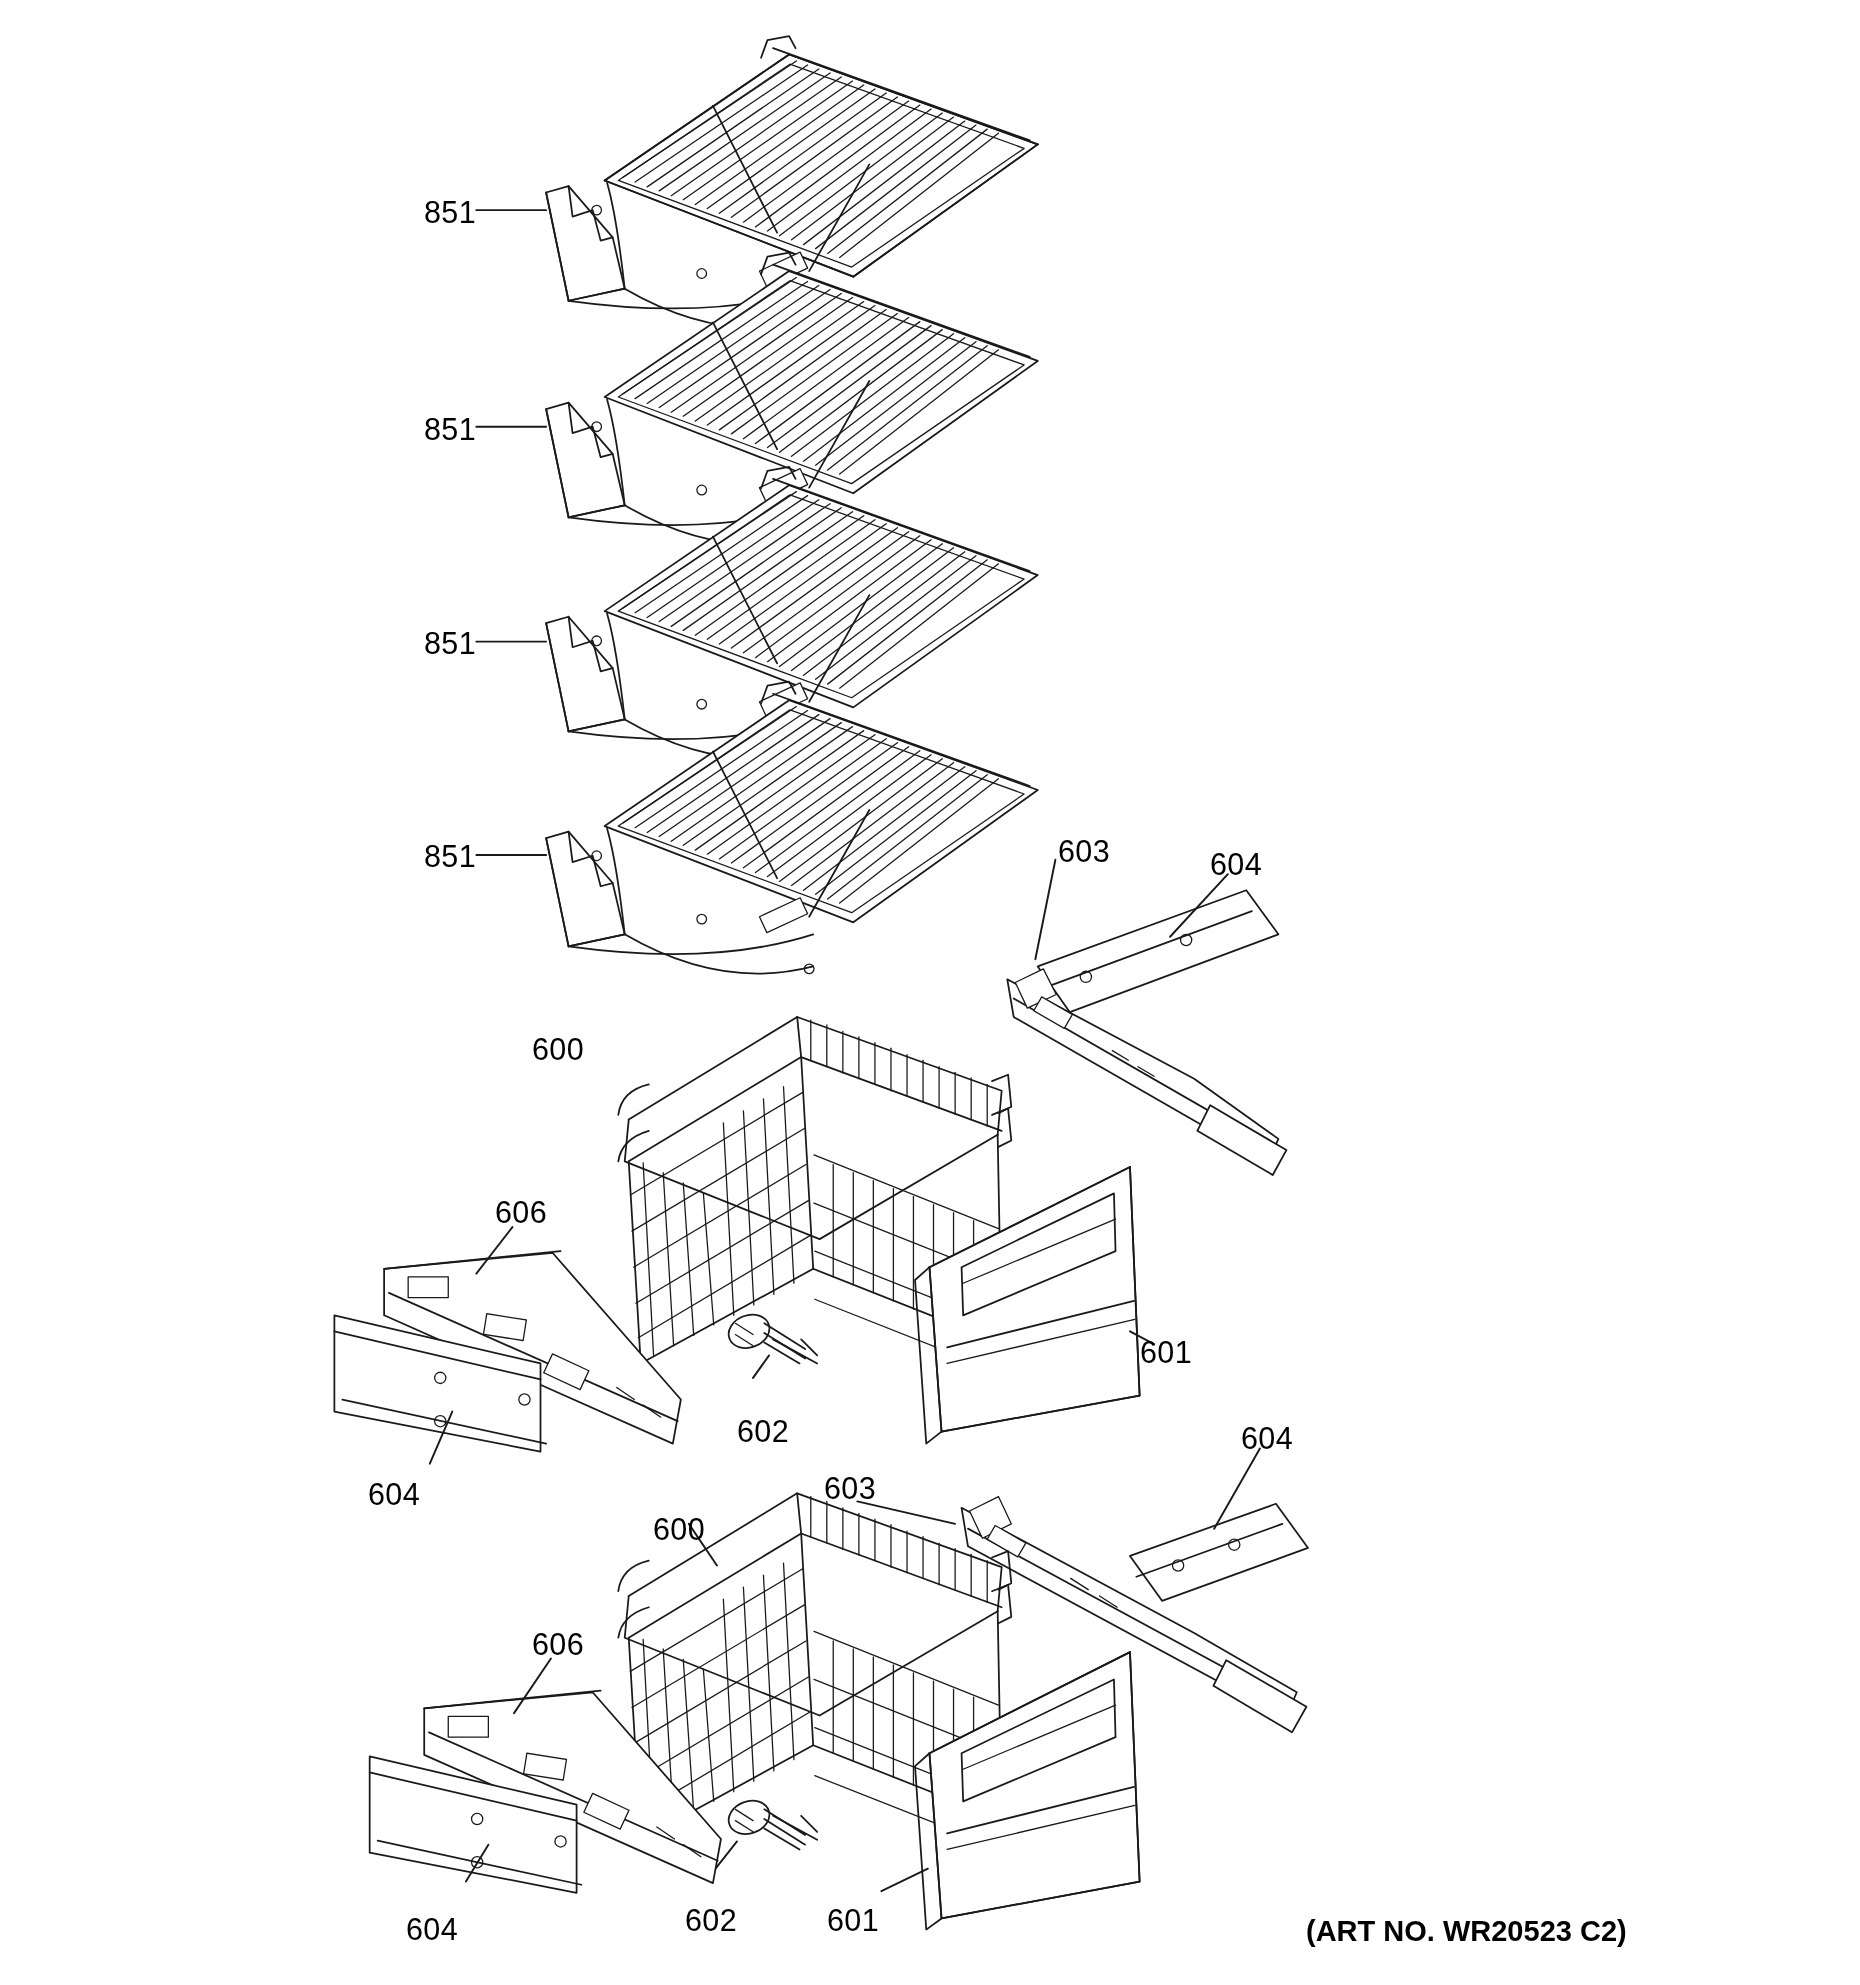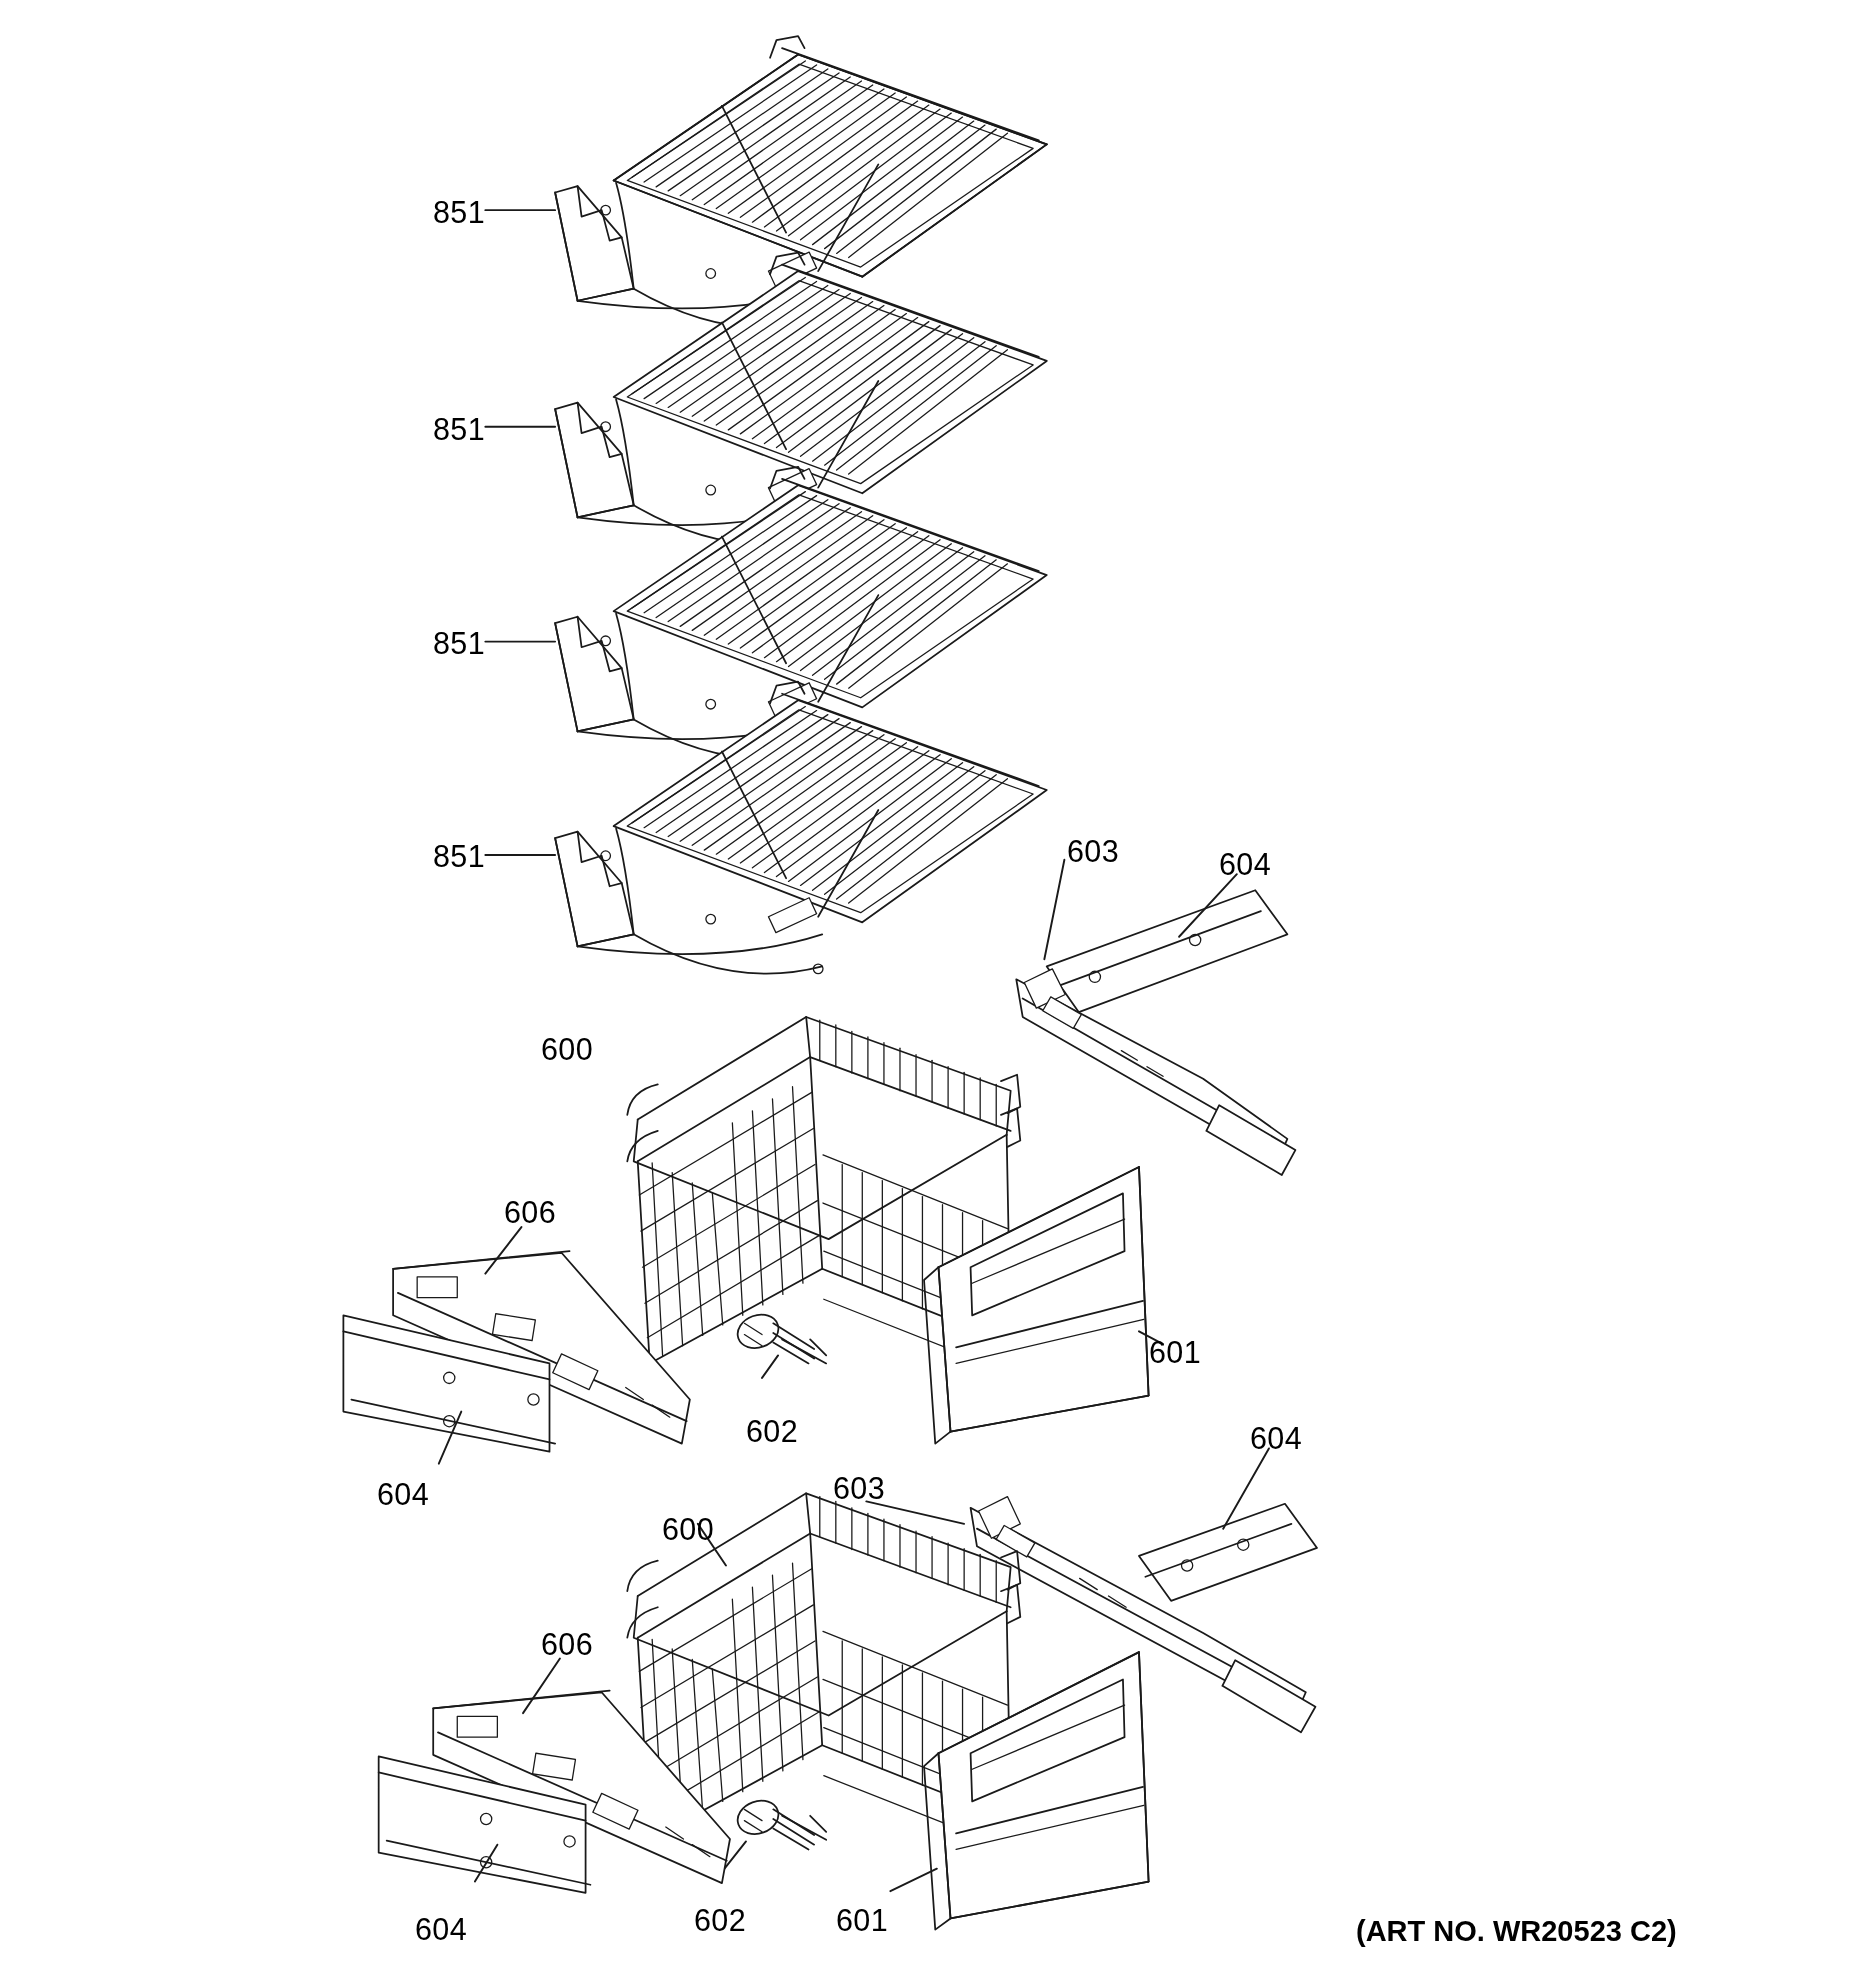--- a/index.html
+++ b/index.html
@@ -10,21 +10,21 @@
   body {
     width: 1861px;
     height: 1985px;
     position: relative;
     font-family: "Liberation Sans", sans-serif;
     color: #000000;
     overflow: hidden;
   }
   #diagram {
     position: absolute;
-    left: 16px;
+    left: 7px;
     top: 0;
     width: 1704px;
     height: 1985px;
   }
   .callout {
     position: absolute;
     font-family: "Liberation Sans", sans-serif;
     font-size: 30.5px;
     color: #000000;
     white-space: nowrap;
@@ -518,16 +518,16 @@
   <div class="callout" style="left:361px; top:1477px;">604</div>
 
   <div class="callout" style="left:1234px; top:1421px;">604</div>
   <div class="callout" style="left:817px; top:1471px;">603</div>
   <div class="callout" style="left:646px; top:1512px;">600</div>
   <div class="callout" style="left:525px; top:1627px;">606</div>
   <div class="callout" style="left:399px; top:1912px;">604</div>
   <div class="callout" style="left:678px; top:1903px;">602</div>
   <div class="callout" style="left:820px; top:1903px;">601</div>
 
-  <div class="artno" style="left:1299px; top:1915px;margin-left:41px;">(ART NO. WR20523 C2)</div>
+  <div class="artno" style="left:1299px; top:1915px;">(ART NO. WR20523 C2)</div>
 
 </div>
 
 
 </body></html>

